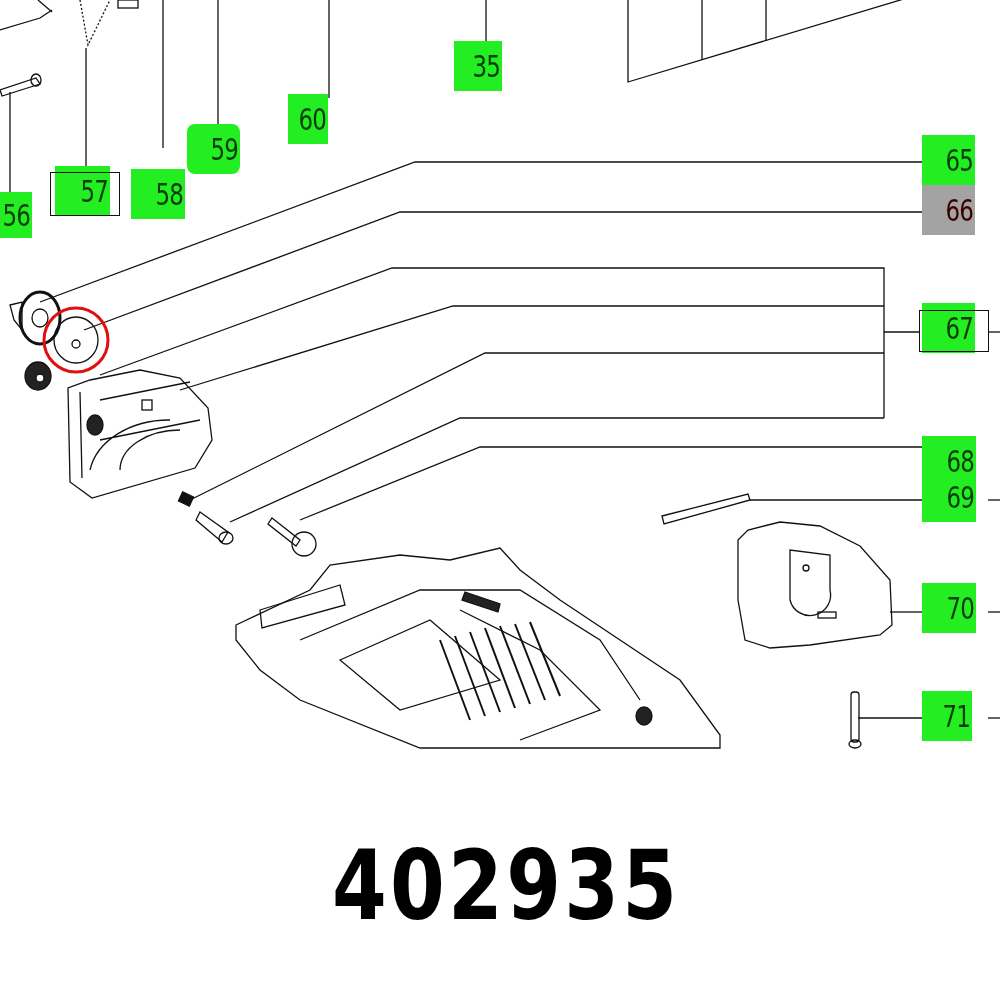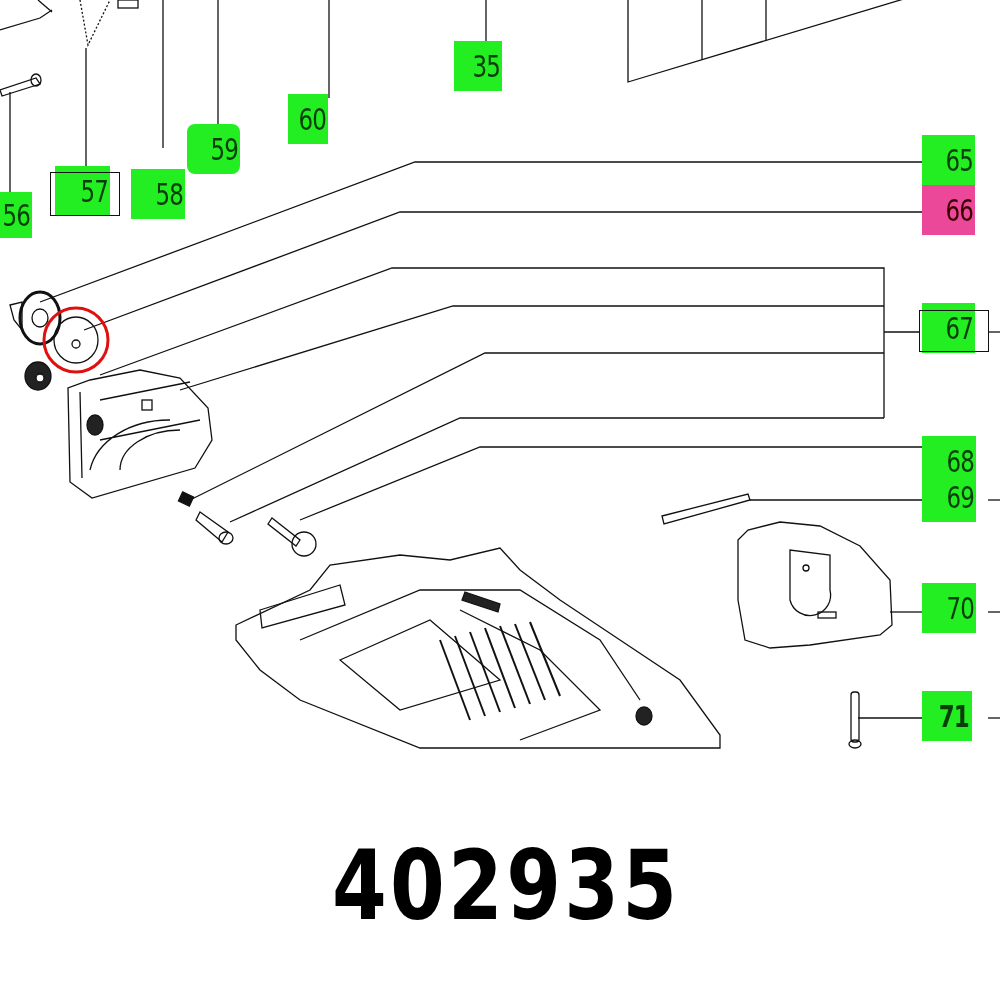--- a/index.html
+++ b/index.html
@@ -3,21 +3,21 @@
 <meta charset="utf-8">
 <style>
   html, body { margin:0; padding:0; background:#ffffff; }
   body { width:1000px; height:1000px; position:relative; overflow:hidden; font-family:"DejaVu Sans", sans-serif; }
   svg.drawing { position:absolute; left:0; top:0; }
   .label { position:absolute; display:flex; align-items:center; justify-content:flex-end;
            font-family:"DejaVu Sans Condensed","DejaVu Sans", sans-serif; font-size:30px; color:#0b3d0b;
            font-stretch:condensed; letter-spacing:-1px; }
   .label span { transform:scaleX(0.85); display:inline-block; }
   .green { background:#22ee22; }
-  .red { background:#ec4899; color:#3a0000; }
+  .red { background:#a3a3a3; color:#3a0000; }
   .partno { position:absolute; left:296px; top:830px; width:400px; text-align:center;
             font-family:"DejaVu Sans", sans-serif; font-size:96px; font-weight:bold; color:#000;
             letter-spacing:4px; transform:scaleX(0.82); transform-origin:center; }
 </style>
 </head>
 <body>
 
 <svg class="drawing" width="1000" height="1000" viewBox="0 0 1000 1000" fill="none" stroke="#111" stroke-width="1.3">
 
   <g>
@@ -157,17 +157,17 @@
 <div style="position:absolute;left:919px;top:310px;width:68px;height:40px;border:1.5px solid #111;"></div>
 <div class="label green" style="left:922px;top:420px;width:54px;height:50px;margin-top:16px;">
     <span>68</span>
   </div>
 <div class="label green" style="left:922px;top:472px;width:54px;height:50px;">
     <span>69</span>
   </div>
 <div class="label green" style="left:922px;top:583px;width:54px;height:50px;">
     <span>70</span>
   </div>
-<div class="label green" style="left:922px;top:691px;width:50px;height:50px;font-weight:bold;">
+<div class="label green" style="left:922px;top:691px;width:50px;height:50px;">
     <span>71</span>
   </div>
 
 <div class="partno">402935</div>
 
 </body></html>

